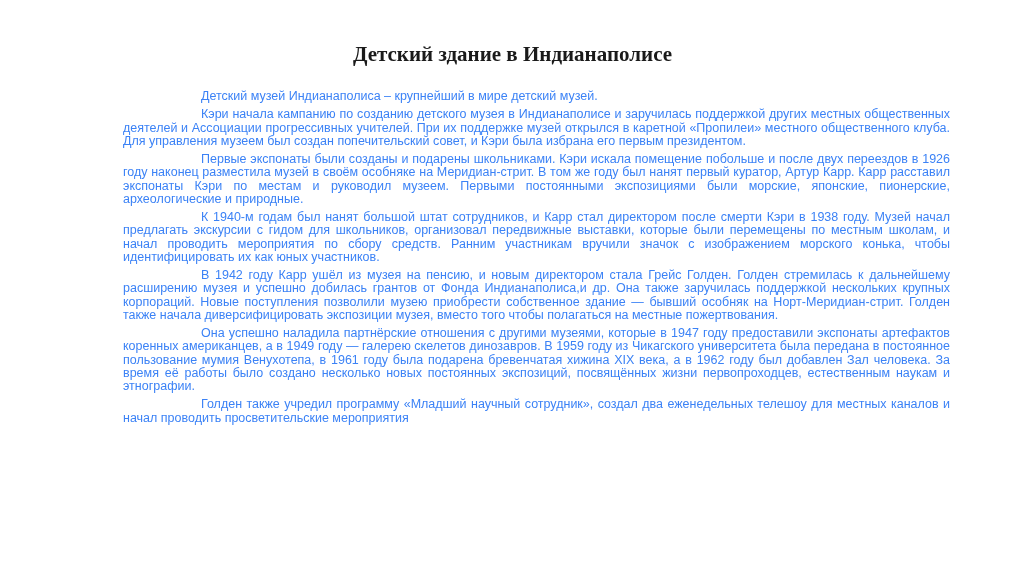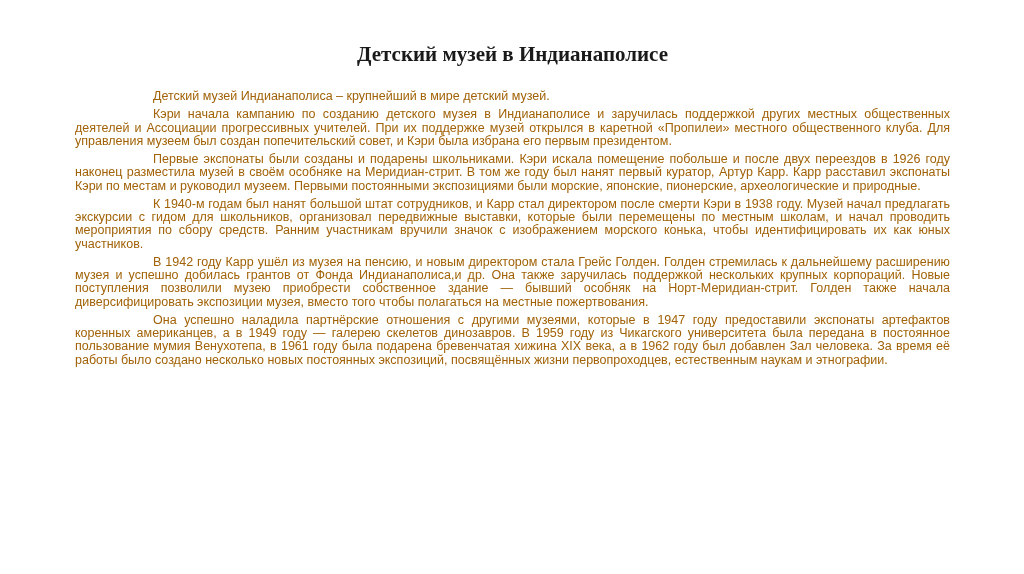--- a/index.html
+++ b/index.html
@@ -22,35 +22,37 @@
     font-size: 21px;
     line-height: 1.15;
     color: #1a1a1a;
     text-align: center;
     margin: 0 0 24px 0;
   }
   .slide-body {
     font-family: "Liberation Sans", "DejaVu Sans", sans-serif;
     font-size: 12.5px;
     line-height: 1.06;
-    color: #a16207;
+    color: #3b82f6;
     text-align: justify;
+    margin-left: 48px;
   }
   .slide-body p {
     margin: 0 0 5px 0;
     text-indent: 78px;
   }
 </style>
 </head>
 <body>
 
 <div class="slide">
-  <h1 class="slide-title">Детский музей в Индианаполисе</h1>
+  <h1 class="slide-title">Детский здание в Индианаполисе</h1>
 
   <div class="slide-body">
     <p>Детский музей Индианаполиса – крупнейший в мире детский музей.</p>
     <p>Кэри начала кампанию по созданию детского музея в Индианаполисе и заручилась поддержкой других местных общественных деятелей и Ассоциации прогрессивных учителей. При их поддержке музей открылся в каретной «Пропилеи» местного общественного клуба. Для управления музеем был создан попечительский совет, и Кэри была избрана его первым президентом.</p>
     <p>Первые экспонаты были созданы и подарены школьниками. Кэри искала помещение побольше и после двух переездов в 1926 году наконец разместила музей в своём особняке на Меридиан-стрит. В том же году был нанят первый куратор, Артур Карр. Карр расставил экспонаты Кэри по местам и руководил музеем. Первыми постоянными экспозициями были морские, японские, пионерские, археологические и природные.</p>
     <p>К 1940-м годам был нанят большой штат сотрудников, и Карр стал директором после смерти Кэри в 1938 году. Музей начал предлагать экскурсии с гидом для школьников, организовал передвижные выставки, которые были перемещены по местным школам, и начал проводить мероприятия по сбору средств. Ранним участникам вручили значок с изображением морского конька, чтобы идентифицировать их как юных участников.</p>
     <p>В 1942 году Карр ушёл из музея на пенсию, и новым директором стала Грейс Голден. Голден стремилась к дальнейшему расширению музея и успешно добилась грантов от Фонда Индианаполиса,и др. Она также заручилась поддержкой нескольких крупных корпораций. Новые поступления позволили музею приобрести собственное здание — бывший особняк на Норт-Меридиан-стрит. Голден также начала диверсифицировать экспозиции музея, вместо того чтобы полагаться на местные пожертвования.</p>
     <p>Она успешно наладила партнёрские отношения с другими музеями, которые в 1947 году предоставили экспонаты артефактов коренных американцев, а в 1949 году — галерею скелетов динозавров. В 1959 году из Чикагского университета была передана в постоянное пользование мумия Венухотепа, в 1961 году была подарена бревенчатая хижина XIX века, а в 1962 году был добавлен Зал человека.  За время её работы было создано несколько новых постоянных экспозиций, посвящённых жизни первопроходцев, естественным наукам и этнографии.</p>
+    <p>Голден также учредил программу «Младший научный сотрудник», создал два еженедельных телешоу для местных каналов и начал проводить просветительские мероприятия</p>
   </div>
 </div>
 
 </body></html>

